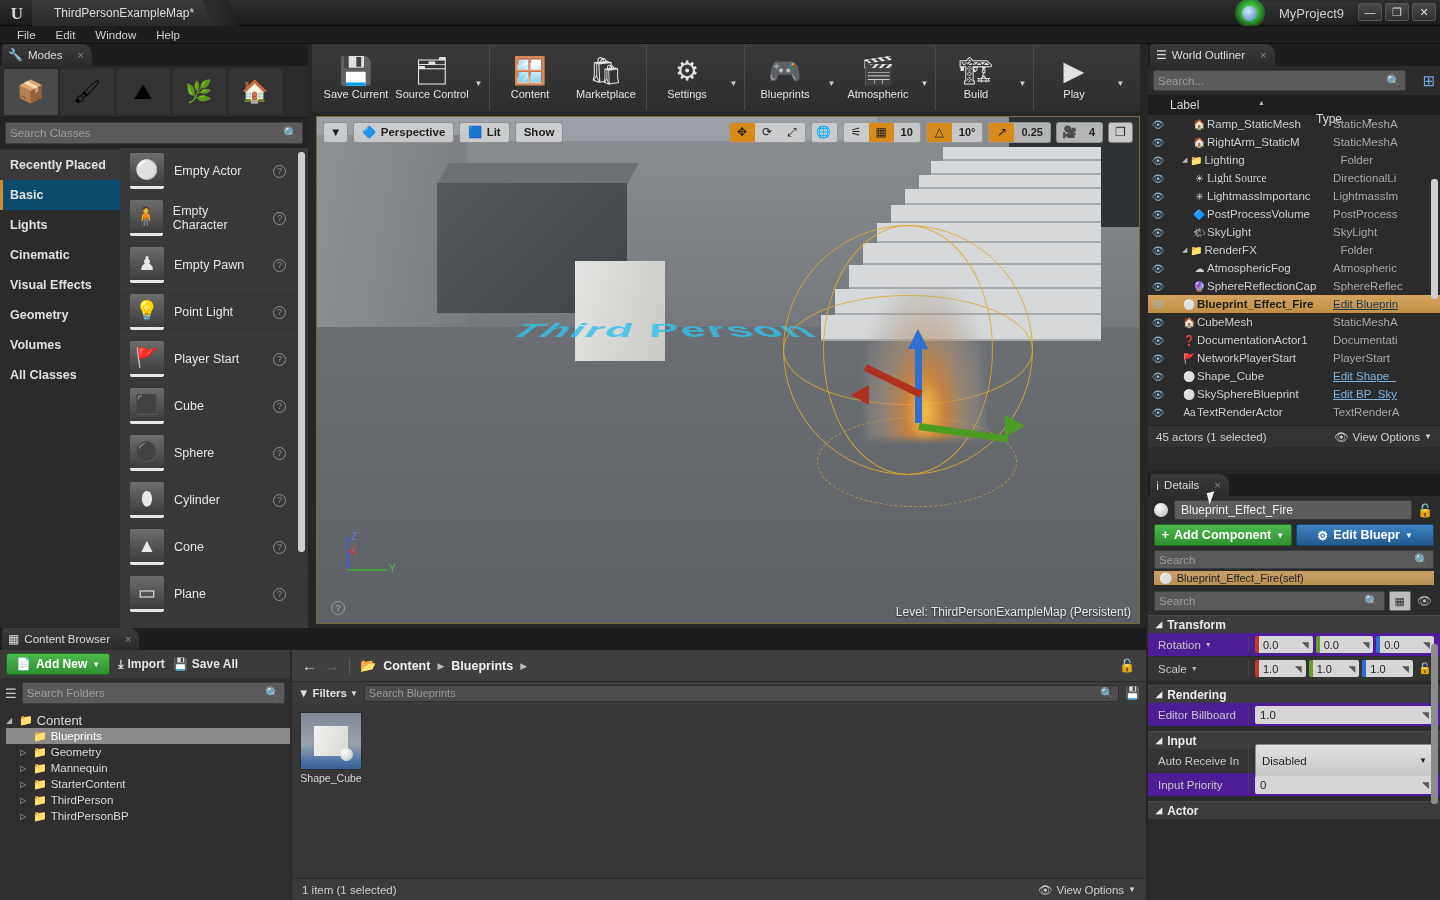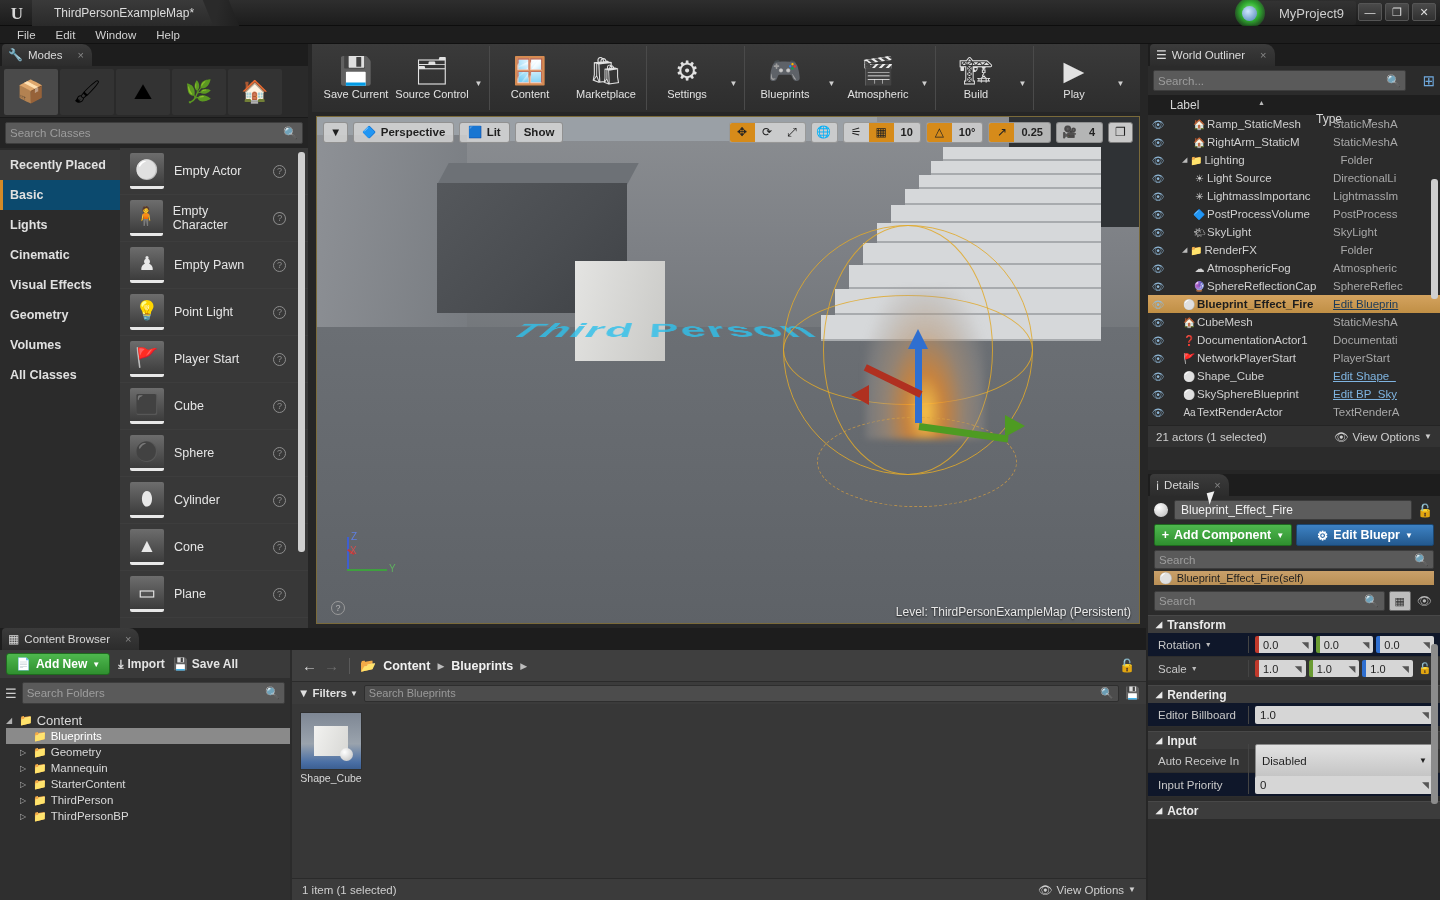--- a/index.html
+++ b/index.html
@@ -333,21 +333,21 @@
   .det-srch2 input { flex:1;background:transparent;border:0;outline:none;color:#e2e2e2;font-size:11.5px;font-family:inherit; }
   .det-srch2 input::placeholder { color:#9d9d9d; }
   .sq-btn { width:22px;height:20px;background:#bdbdbd;border:1px solid #6a6a6a;border-radius:2px;
     display:flex;align-items:center;justify-content:center;font-size:11px;color:#333; }
   .eye-btn { color:#b8b8b8; font-size:12px; padding:0 2px; }
 
   .sect { margin-top:4px; }
   .sect-hdr { height:18px; background:#3c3c3c; display:flex; align-items:center; gap:5px;
     padding-left:8px; color:#eaeaea; font-size:12px; font-weight:bold; border-top:1px solid #484848; }
   .prow { height:24px; display:flex; align-items:center; background:#343434; border-bottom:1px solid #2d2d2d; }
-  .prow.alt { background:#0f172a; }
+  .prow.alt { background:#4c1d95; }
   .plabel { width:100px; padding-left:10px; color:#c8c8c8; font-size:11.5px;
     display:flex; align-items:center; gap:4px; overflow:hidden; white-space:nowrap; }
   .pvals { flex:1; display:flex; align-items:center; gap:3px; padding-right:6px;
     border-left:1px solid #444; padding-left:6px; }
   .numf { flex:1; height:17px; background:#d6d6d6; border-radius:2px; display:flex; align-items:center;
     padding:0 4px; color:#1f1f1f; font-size:11px; position:relative; }
   .numf.x { border-left:4px solid #c0392b; }
   .numf.y { border-left:4px solid #6a9b32; }
   .numf.z { border-left:4px solid #2f6fd0; }
   .spin { margin-left:auto; font-size:9px; color:#555; }
@@ -803,21 +803,21 @@
           <span style="width:14px"></span>
           <span style="font-size:7px;color:#bbb;margin-right:2px;">◢</span>
           <span class="wicon">📁</span>
           <span class="wlabel" style="width: 136px;">Lighting</span>
           <span class="wtype">Folder</span>
         </div>
         <div class="wrow">
           <span class="weye">👁</span>
           <span style="width:24px"></span>
           <span class="wicon">☀</span>
-          <span class="wlabel" style="width: 126px;">Light Source</span>
+          <span class="wlabel" style="width: 126px; font-family: Liberation Serif, serif;">Light Source</span>
           <span class="wtype">DirectionalLi</span>
         </div>
         <div class="wrow">
           <span class="weye">👁</span>
           <span style="width:24px"></span>
           <span class="wicon">✳</span>
           <span class="wlabel" style="width: 126px;">LightmassImportanc</span>
           <span class="wtype">LightmassIm</span>
         </div>
         <div class="wrow">
@@ -901,21 +901,21 @@
         <div class="wrow">
           <span class="weye">👁</span>
           <span style="width:14px"></span>
           <span class="wicon">Aa</span>
           <span class="wlabel" style="width: 136px;">TextRenderActor</span>
           <span class="wtype">TextRenderA</span>
         </div>
         <div class="wo-scroll"></div>
     </div>
     <div class="wo-foot">
-      <span>21 actors (1 selected)</span>
+      <span>45 actors (1 selected)</span>
       <div class="vopts">
         <span>👁</span>
         <span>View Options</span>
         <span style="font-size:8px">▼</span>
       </div>
     </div>
   </div>
 
   <div class="det">
     <div class="panel-tabrow">

